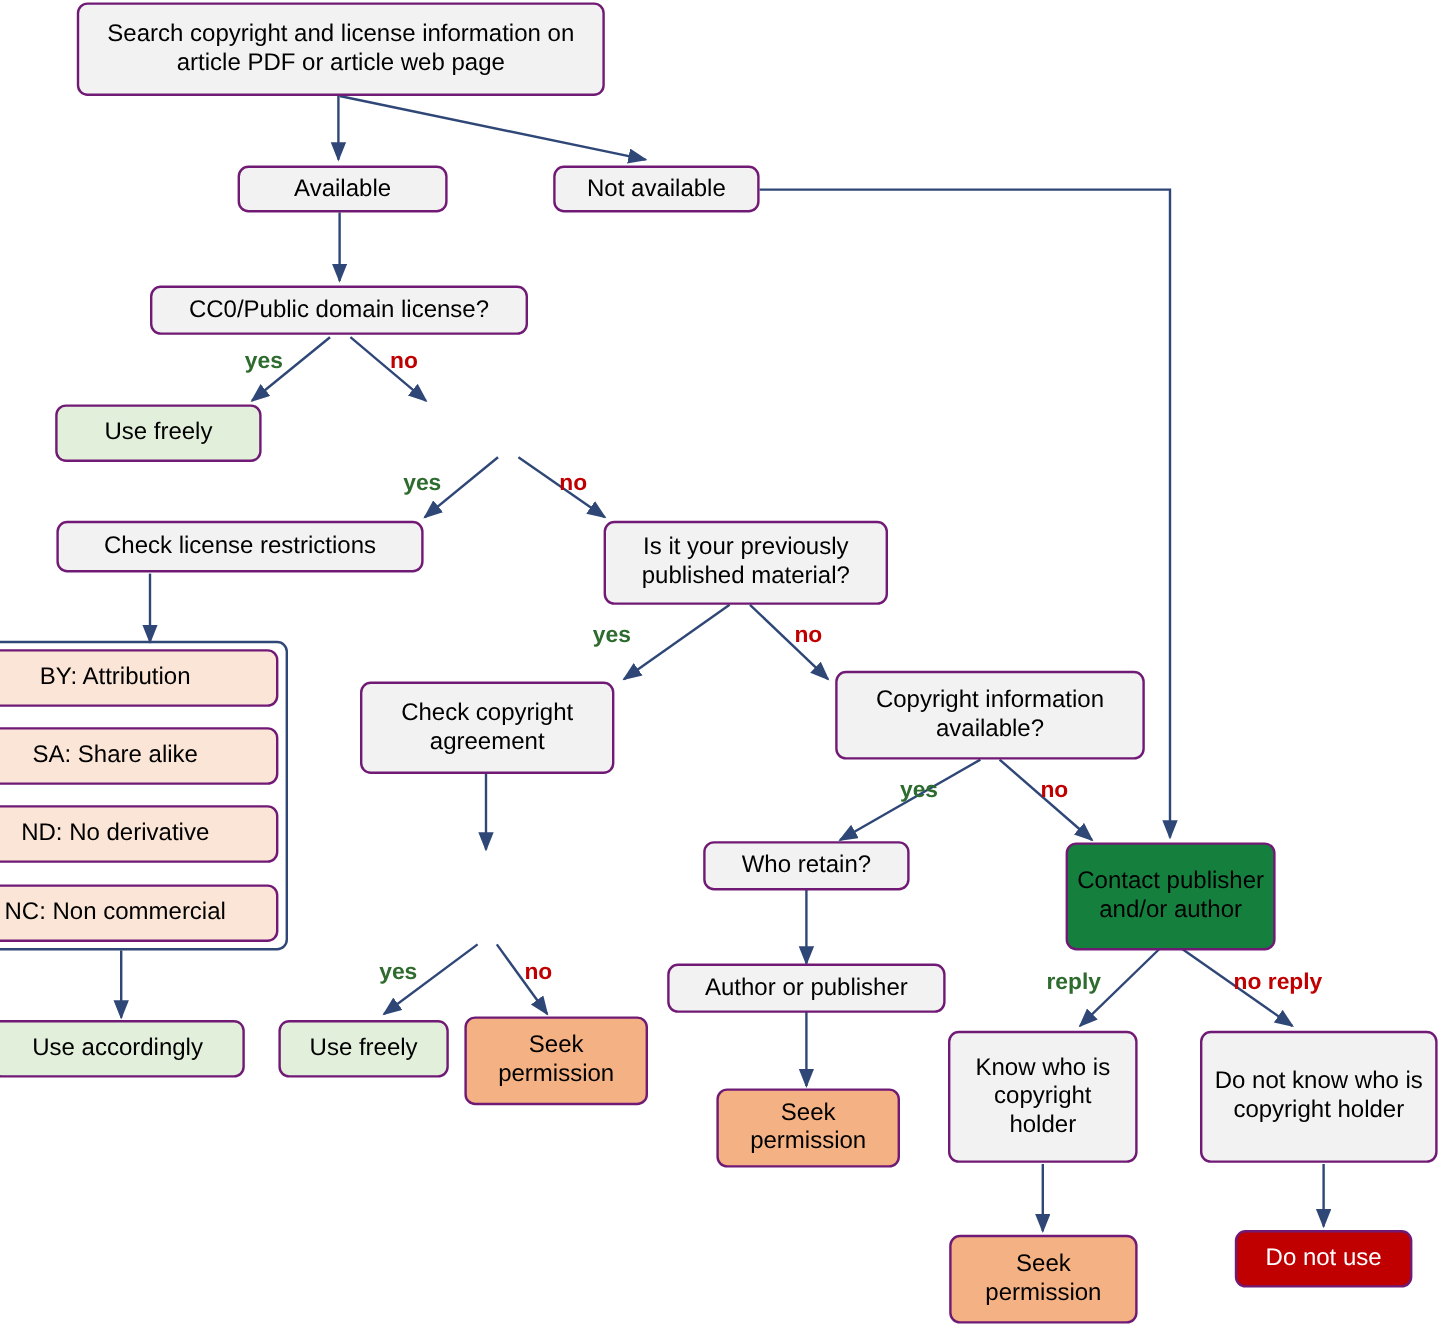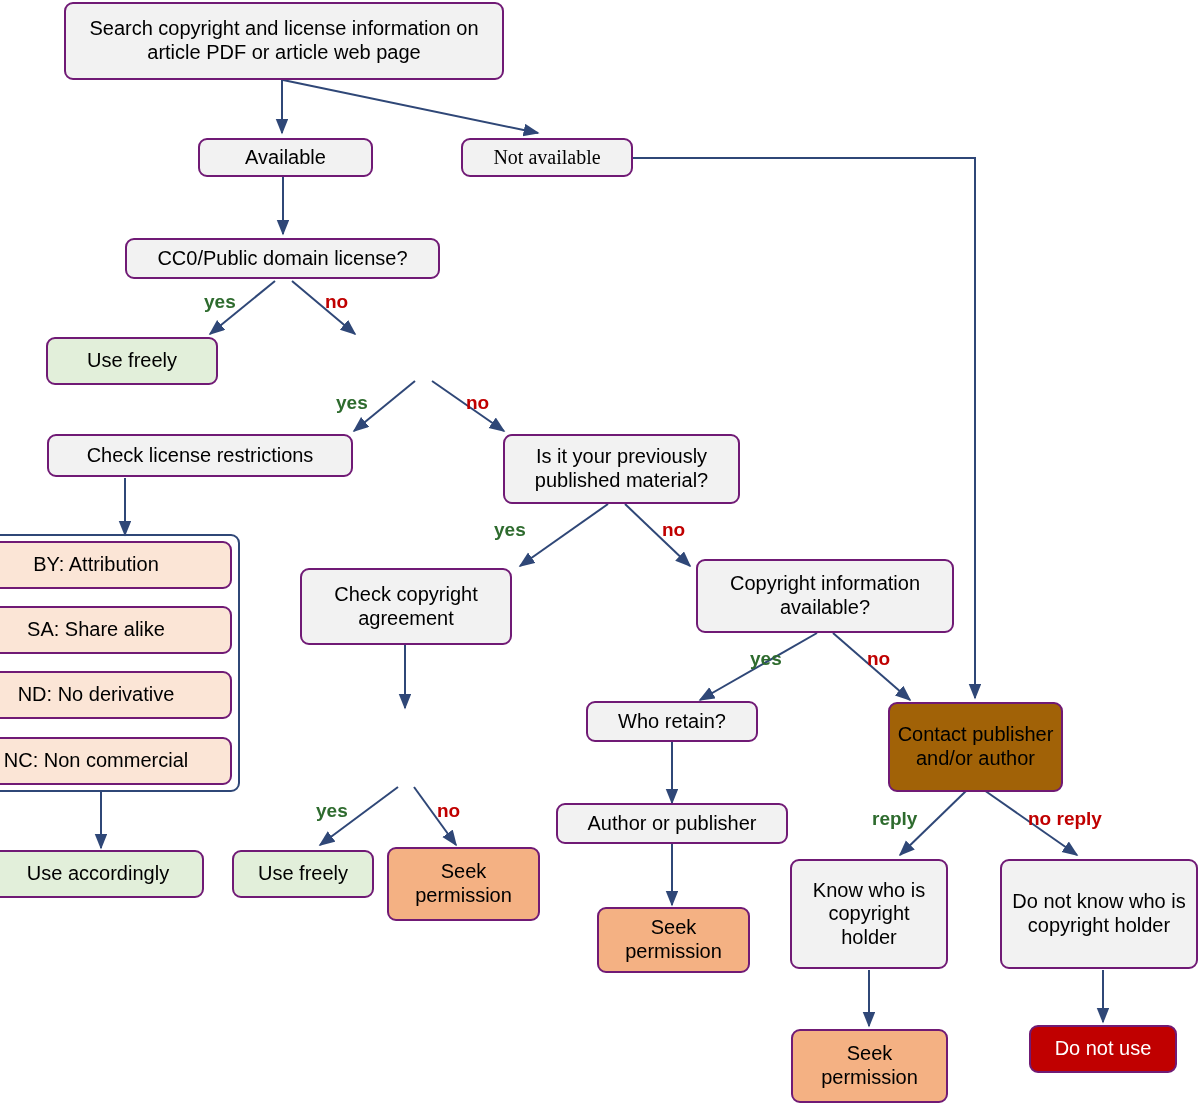--- a/index.html
+++ b/index.html
@@ -34,21 +34,21 @@
     color: #000000;
     font-size: 20px;
     line-height: 1.18;
     padding: 2px 6px;
     background: #f2f2f2;
   }
   .node.grey   { background: #f2f2f2; }
   .node.green  { background: #e2efda; }
   .node.peach  { background: #fbe5d6; }
   .node.orange { background: #f4b183; }
-  .node.blue   { background: #a16207; align-items: center; }
+  .node.blue   { background: #15803d; align-items: center; }
   .node.red    { background: #c00000; color: #ffffff; }
   .group-box {
     position: absolute;
     box-sizing: border-box;
     border: 2px solid #2f4777;
     border-radius: 9px;
     background: transparent;
   }
   .elabel {
     position: absolute;
@@ -121,21 +121,21 @@
   </svg>
 
   <div class="node grey" style="left:64px; top:2px; width:440px; height:78px;">
     <span>Search copyright and license information on article PDF or article web page</span>
   </div>
 
   <div class="node grey" style="left:198px; top:138px; width:175px; height:39px;">
     <span>Available</span>
   </div>
 
-  <div class="node grey" style="left:461px; top:138px; width:172px; height:39px;font-family:Liberation Serif, serif;">
+  <div class="node grey" style="left:461px; top:138px; width:172px; height:39px;">
     <span>Not available</span>
   </div>
 
   <div class="node grey" style="left:125px; top:238px; width:315px; height:41px;">
     <span>CC0/Public domain license?</span>
   </div>
 
   <div class="node green" style="left:46px; top:337px; width:172px; height:48px;">
     <span>Use freely</span>
   </div>

